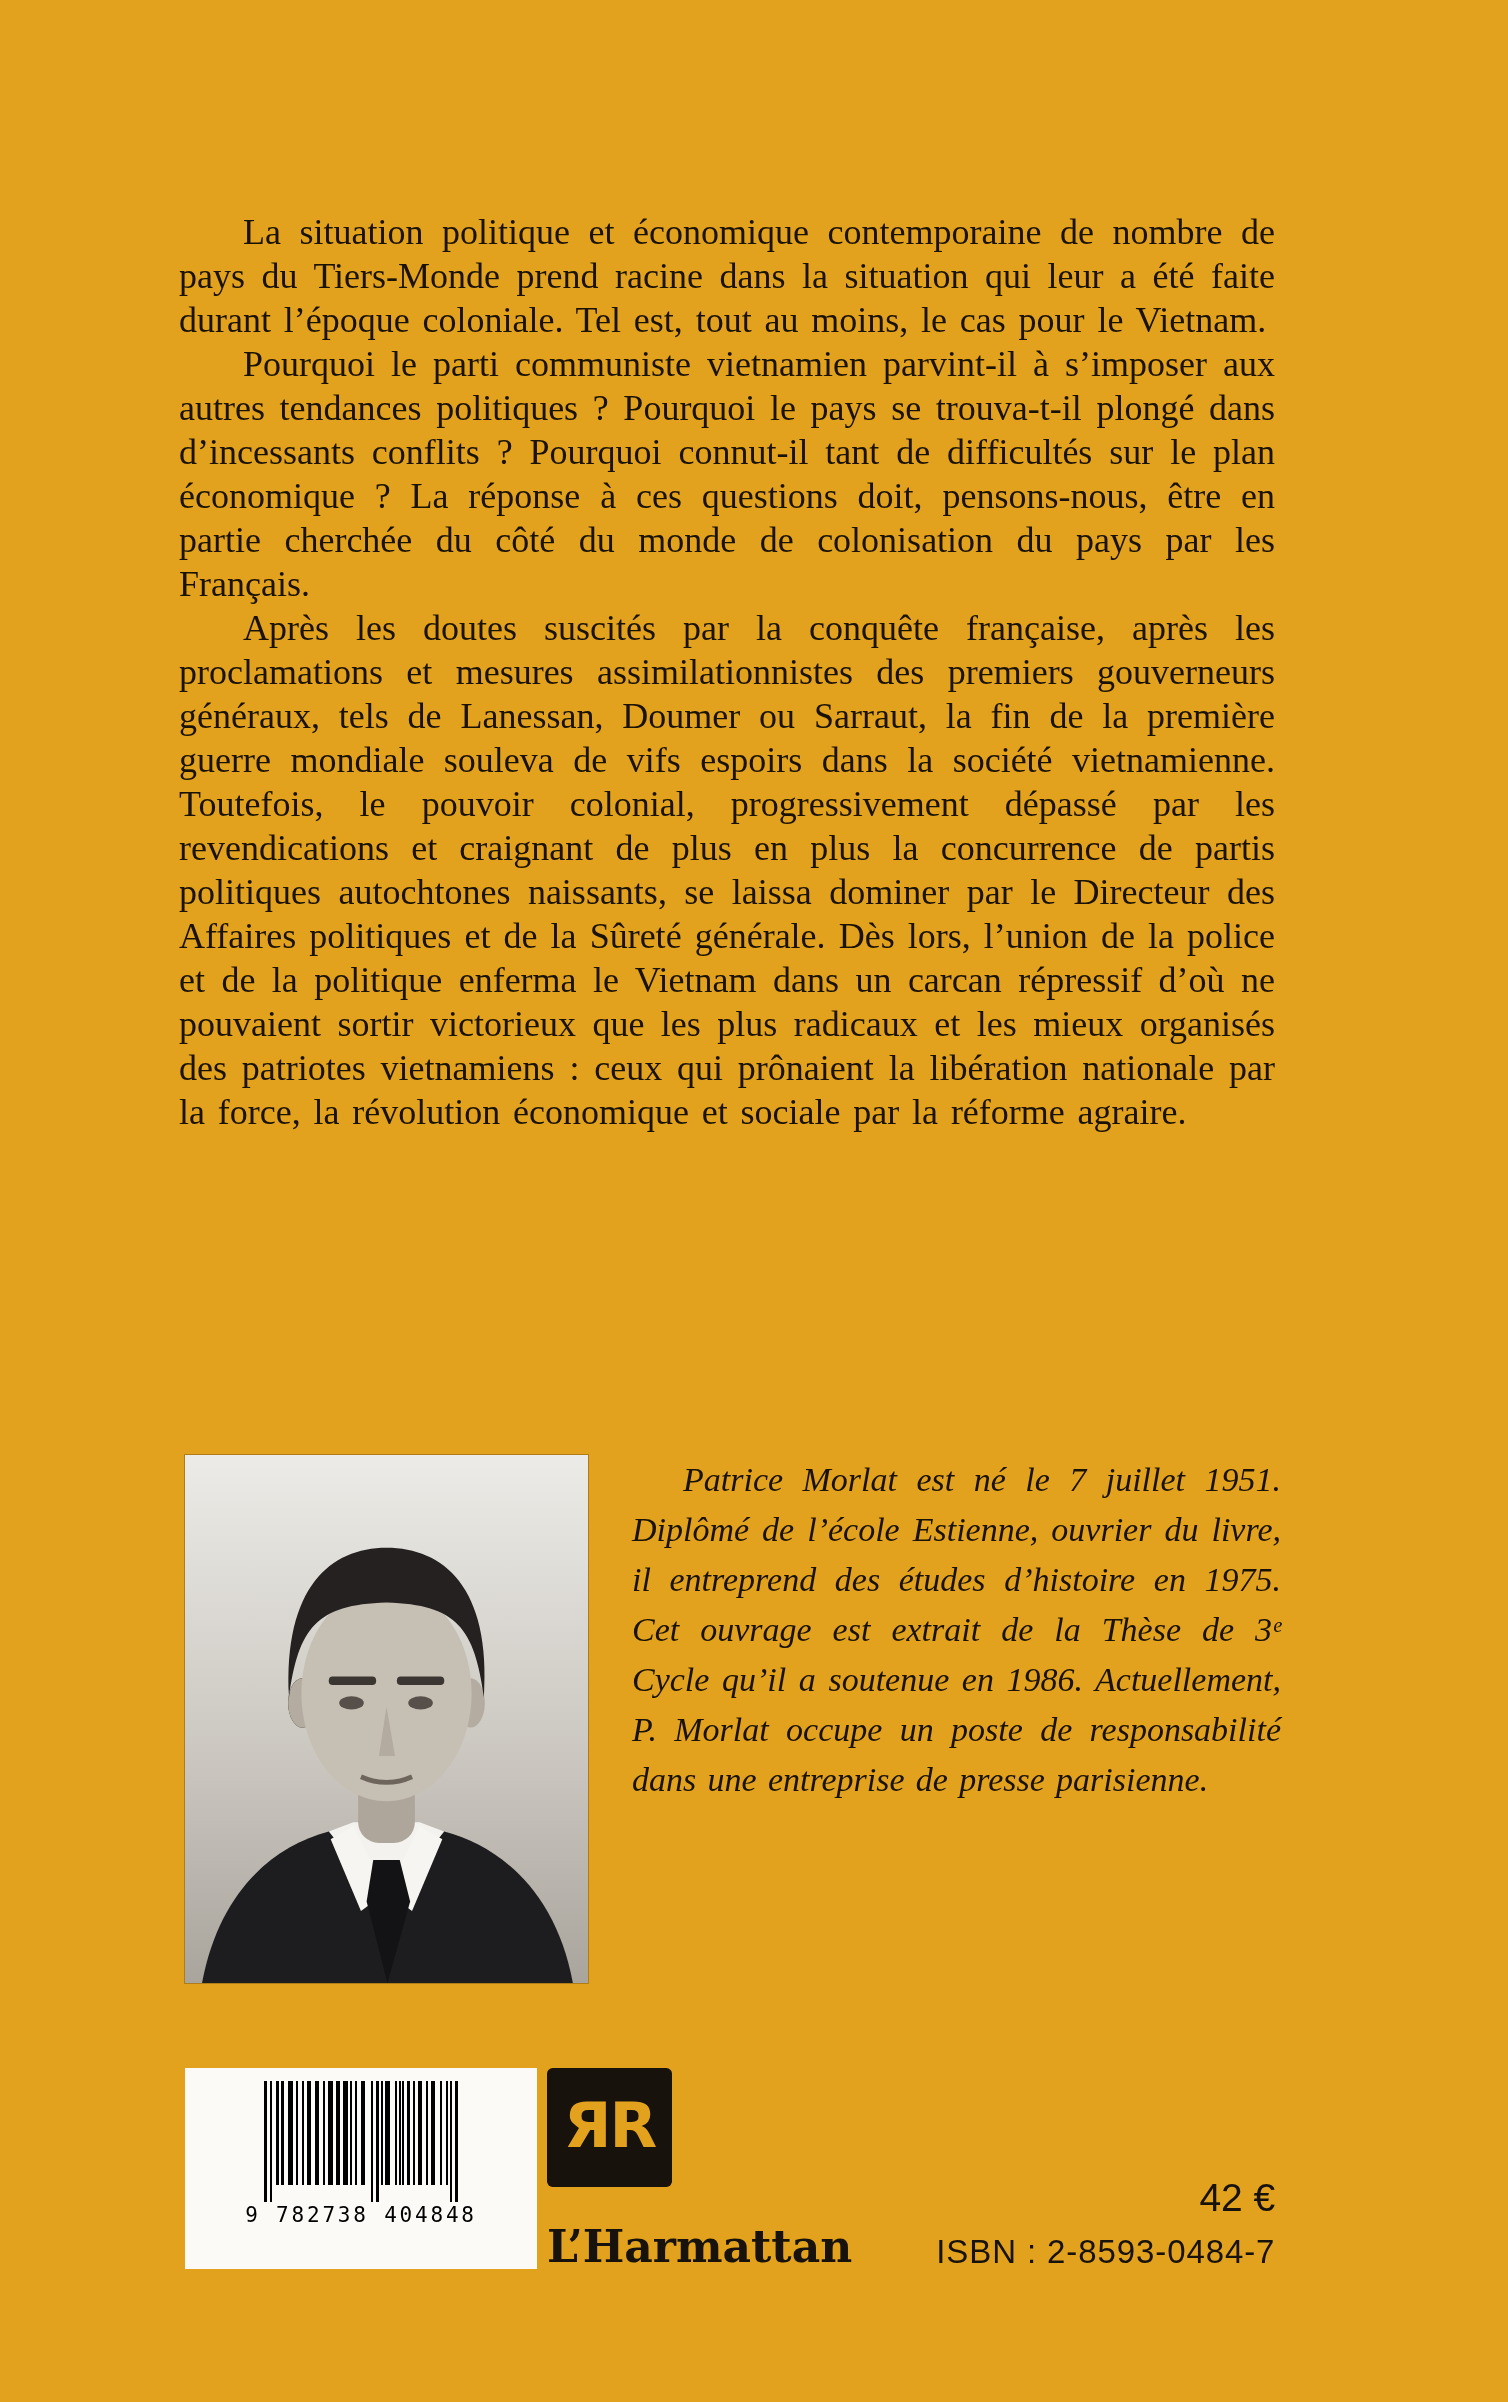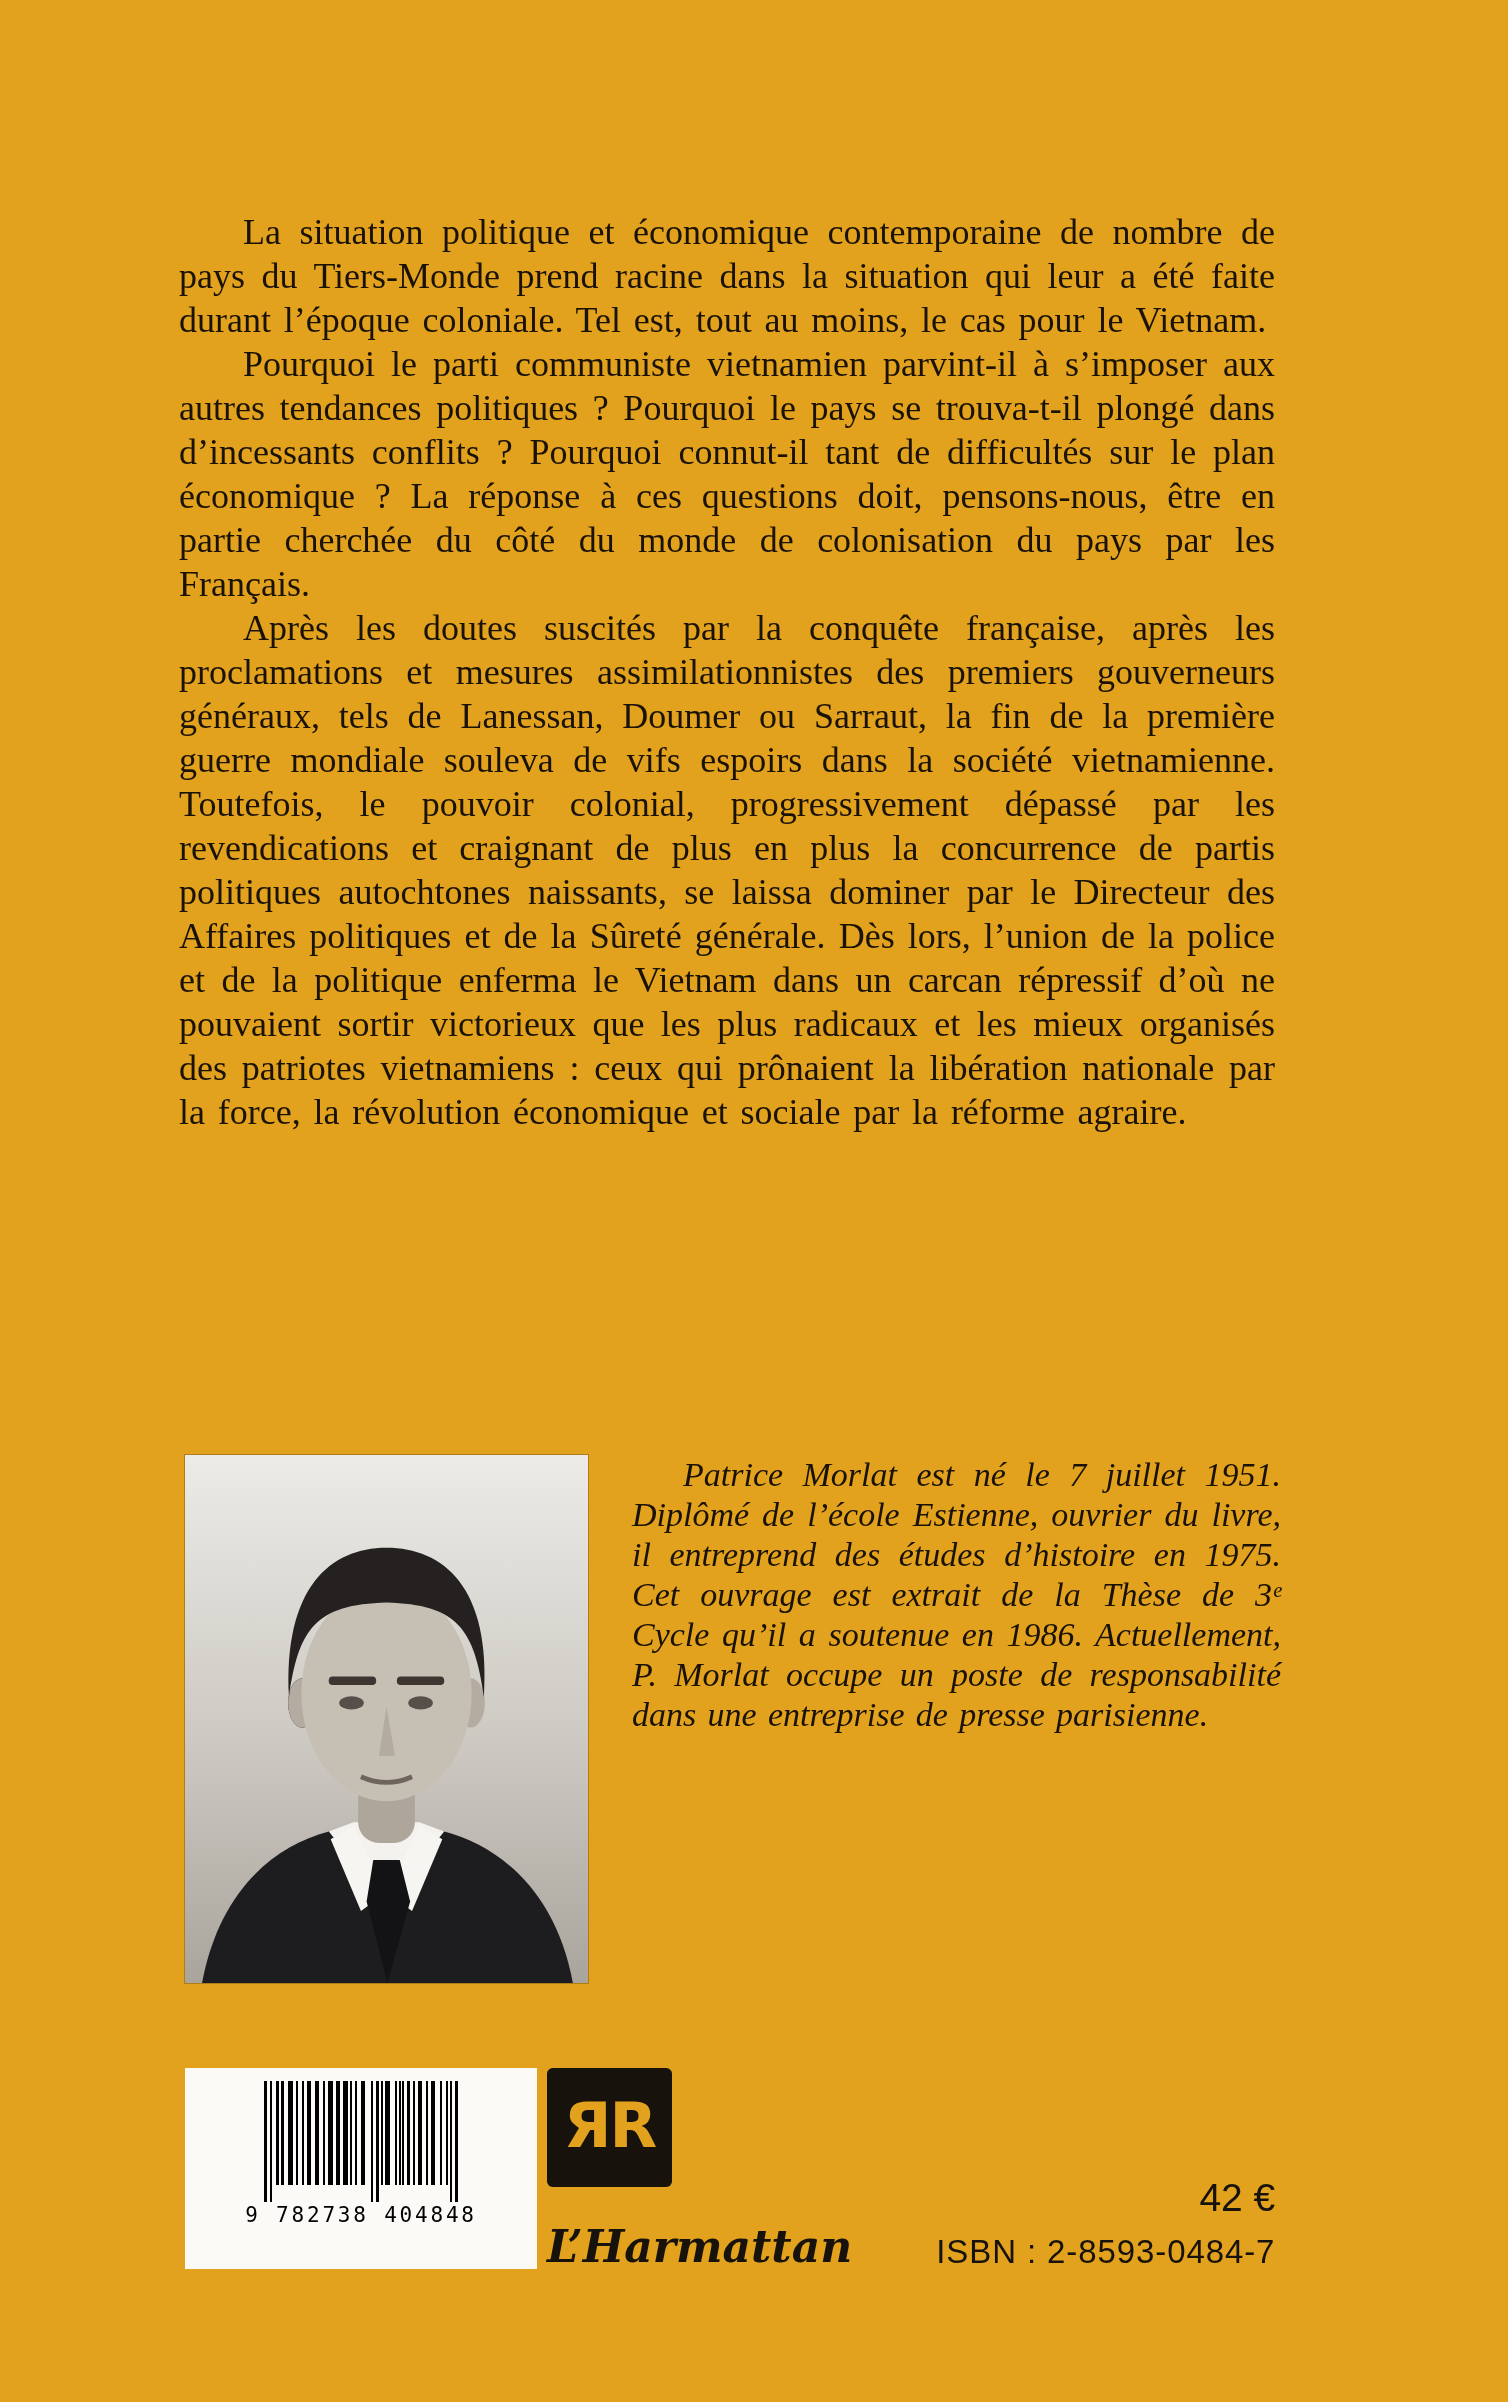--- a/index.html
+++ b/index.html
@@ -46,21 +46,21 @@
     height: 528px;
     background: #cfcbc4;
     box-shadow: 0 0 0 0.9px rgba(0,0,0,0.25);
   }
   .photo-frame svg { display: block; width: 100%; height: 100%; }
   .bio-text {
     margin: 0 0 0 44px;
     width: 649px;
     font-style: italic;
     font-size: 34px;
-    line-height: 40px;
+    line-height: 50px;
     text-align: justify;
     text-indent: 51px;
     word-spacing: 2.8px;
   }
   
   .footer {
     position: absolute;
     left: 185px;
     top: 2068px;
     width: 1096px;
@@ -120,21 +120,20 @@
   .pub-logo-glyph {
     font-family: "DejaVu Sans", sans-serif;
     font-weight: bold;
     font-size: 62px;
     letter-spacing: -1.9px;
     color: #E2A21E;
     transform: translateY(-1.9px);
   }
   .pub-name {
     font-family: "DejaVu Serif", serif;
-    font-style: italic;
     font-weight: bold;
     font-size: 44px;
     color: #17120c;
     letter-spacing: 0px;
     line-height: 1;
     padding-bottom: 1.9px;
   }
   .price-isbn {
     position: absolute;
     right: 5.7px;

